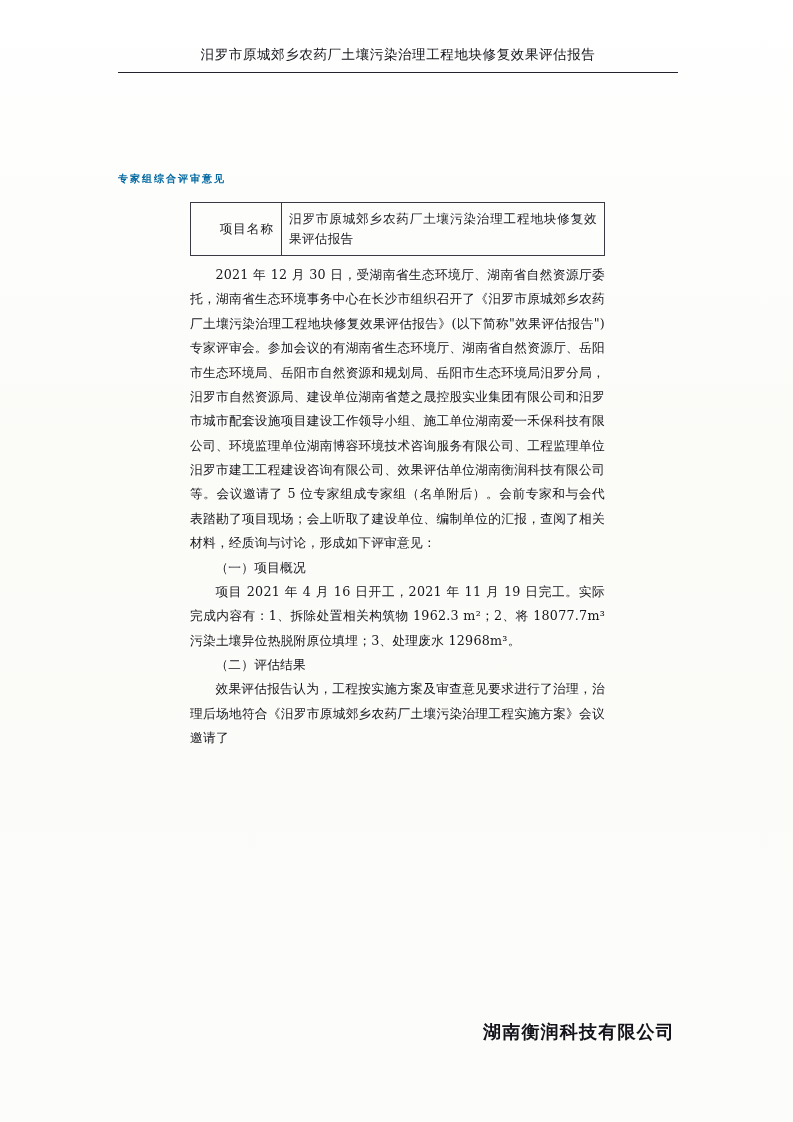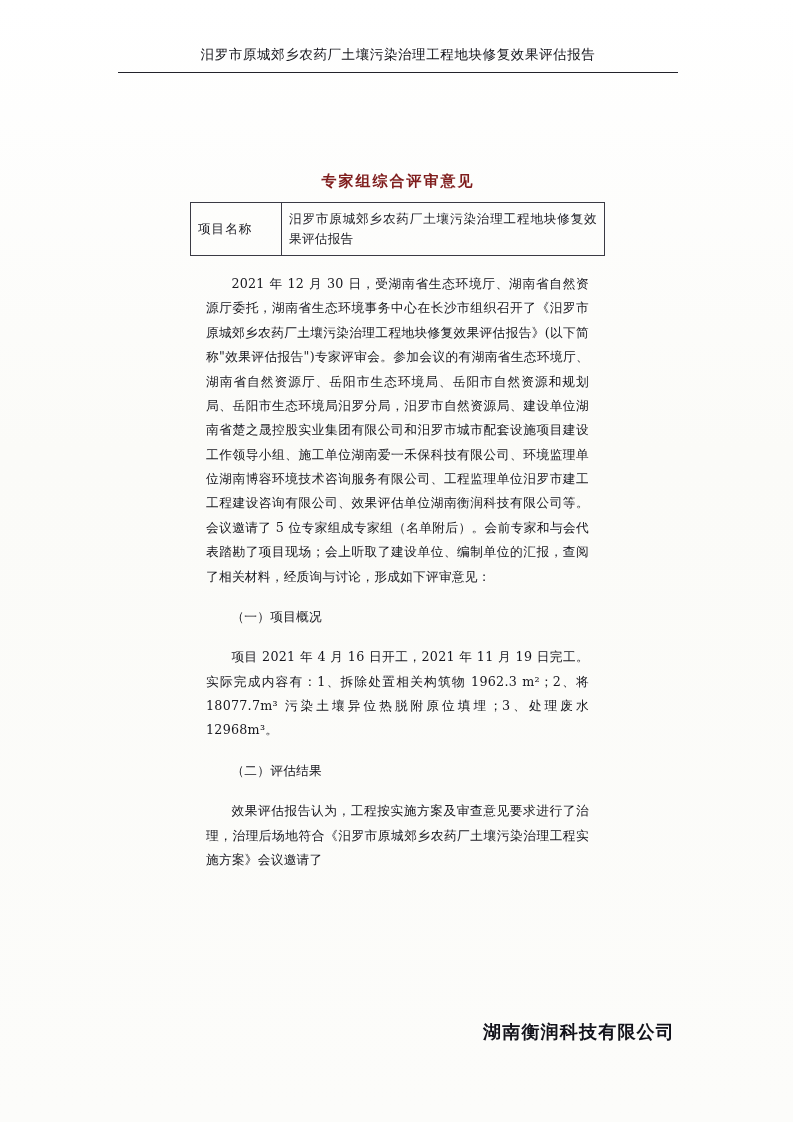--- a/index.html
+++ b/index.html
@@ -48,25 +48,25 @@
     width: 560px;
     height: 0;
     border-top: 1.4px solid #23232b;
   }
 
   .doc-title {
     position: absolute;
     top: 172px;
     left: 118px;
     width: 560px;
-    text-align: center;
-    font-size: 15px;
+    text-align: left;
+    font-size: 10px;
     font-weight: bold;
     letter-spacing: 2px;
-    color: #7f1d1d;
+    color: #0369a1;
   }
 
   .content {
     position: absolute;
     top: 202px;
     left: 190px;
     width: 415px;
   }
 
   table.info-table {
@@ -77,32 +77,32 @@
   }
   table.info-table td {
     border: 1px solid #3a3a44;
     padding: 6px 7px 7px 7px;
     font-size: 12.6px;
     line-height: 1.55;
     vertical-align: middle;
   }
   td.label-cell {
     width: 76px;
-    text-align: left;
+    text-align: right;
     letter-spacing: 1px;
     white-space: nowrap;
   }
   td.value-cell {
     text-align: justify;
     text-justify: inter-ideograph;
     letter-spacing: 0.3px;
   }
 
   p.body {
-    margin: 16px;
+    margin: 0;
     font-size: 12.7px;
     line-height: 1.92;
     text-align: justify;
     text-justify: inter-ideograph;
     text-indent: 2em;
     letter-spacing: 0.25px;
     color: #15151c;
   }
 
   .footer {

